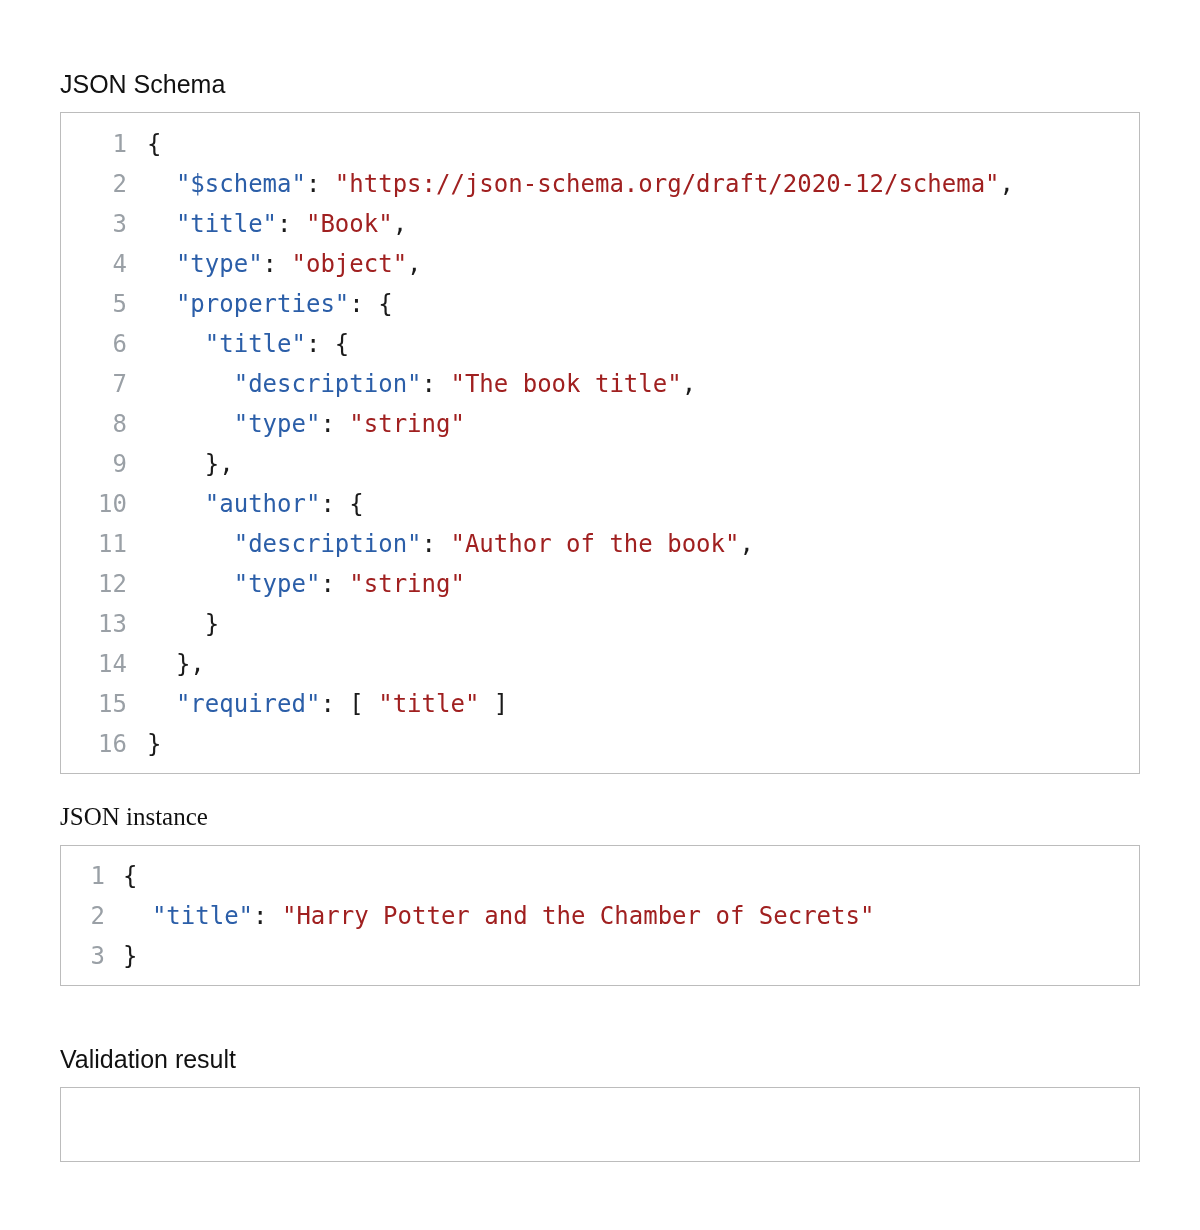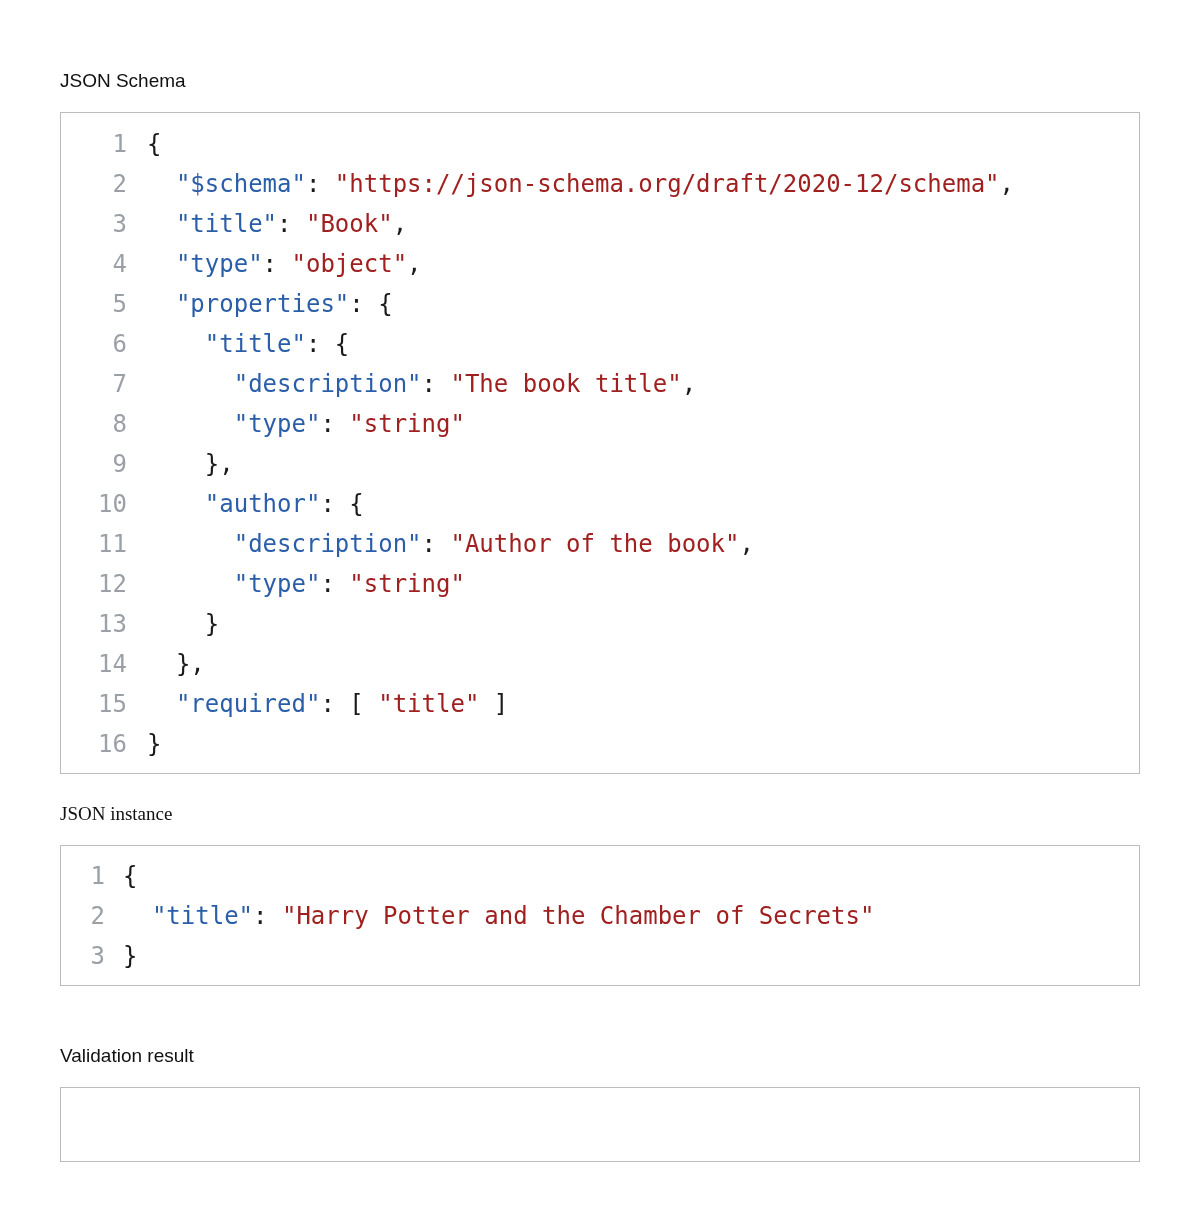--- a/index.html
+++ b/index.html
@@ -17,21 +17,21 @@
   }
   .page {
     position: relative;
     width: 1200px;
     height: 1230px;
     box-sizing: border-box;
     padding: 0 60px;
   }
   .section-heading {
     font-family: "Liberation Sans", sans-serif;
-    font-size: 19px;
+    font-size: 25px;
     font-weight: 400;
     color: #111111;
     line-height: 1.15;
     margin: 0;
     padding: 0;
     white-space: pre;
   }
   .code-box {
     box-sizing: border-box;
     border: 1px solid #bcbcbc;

